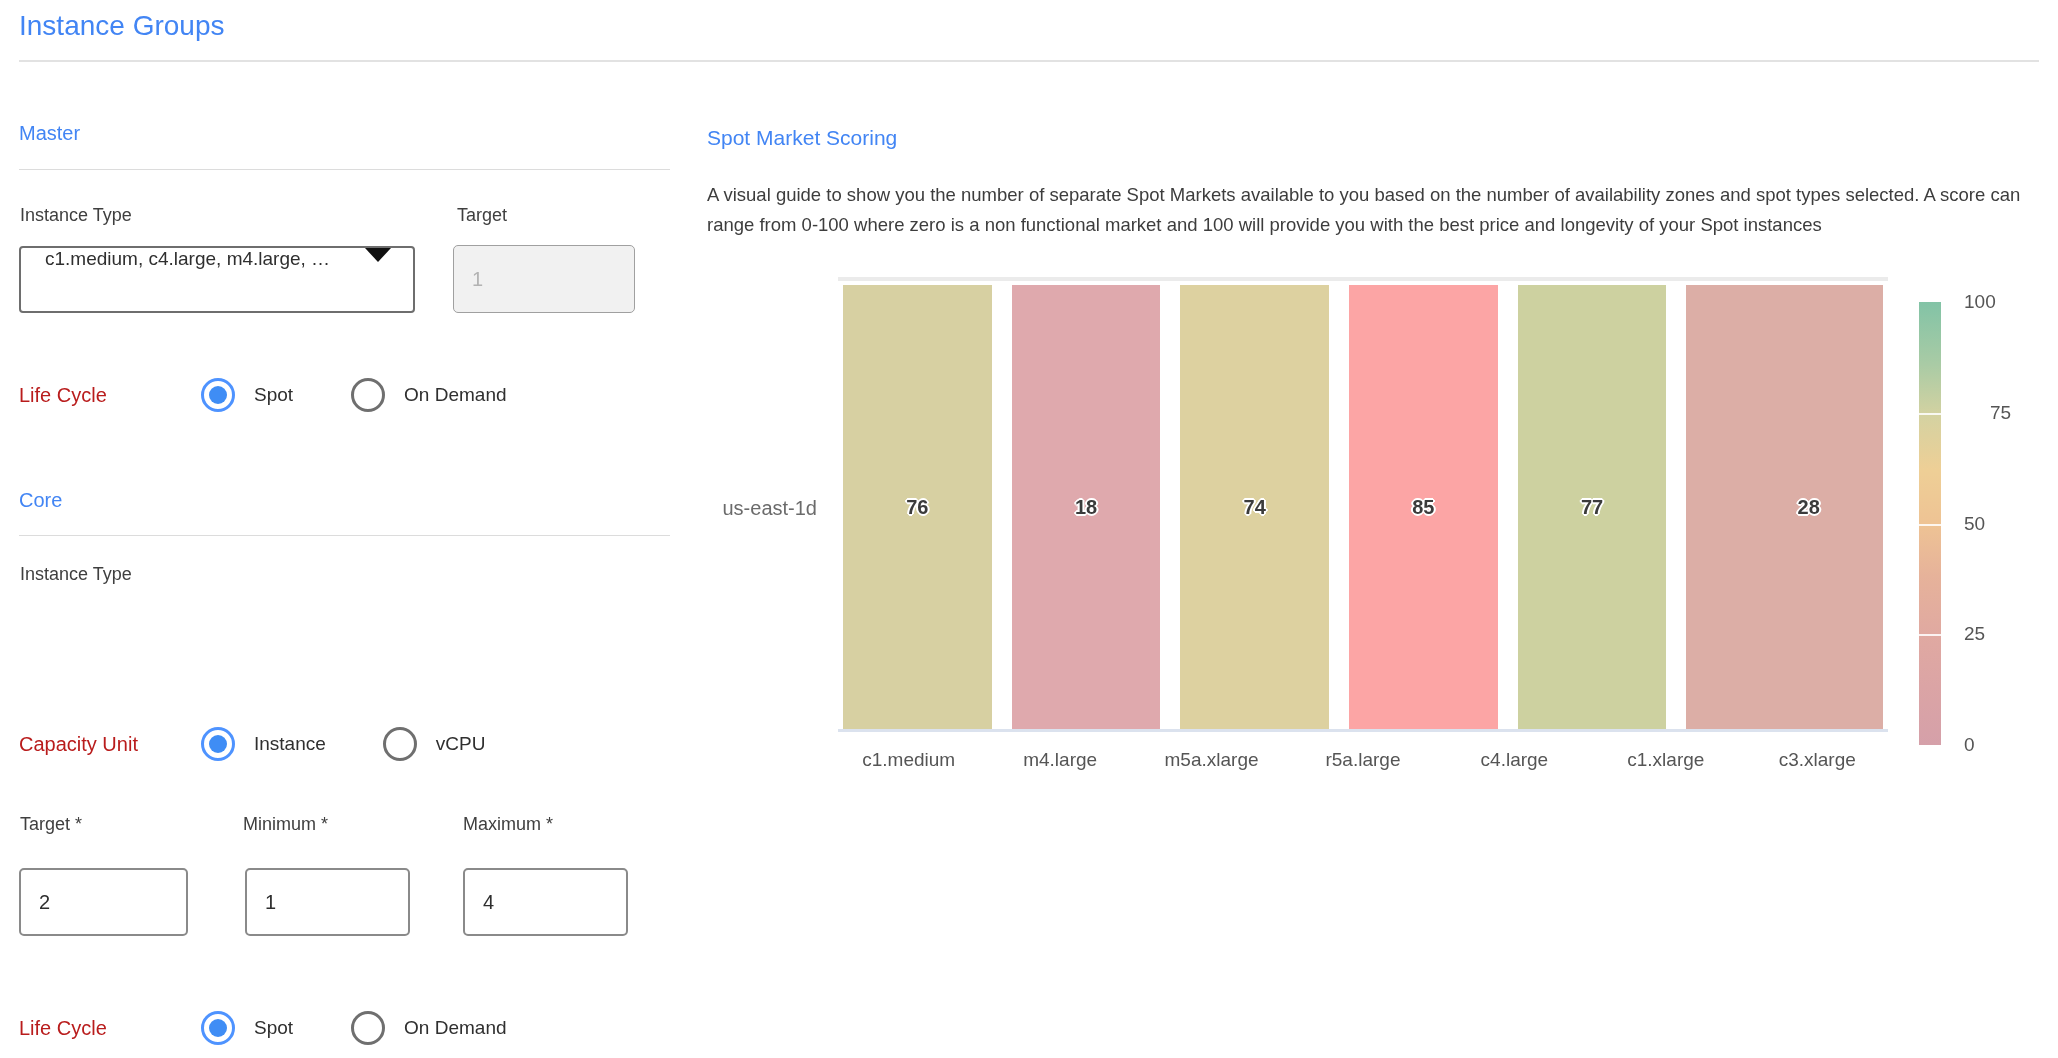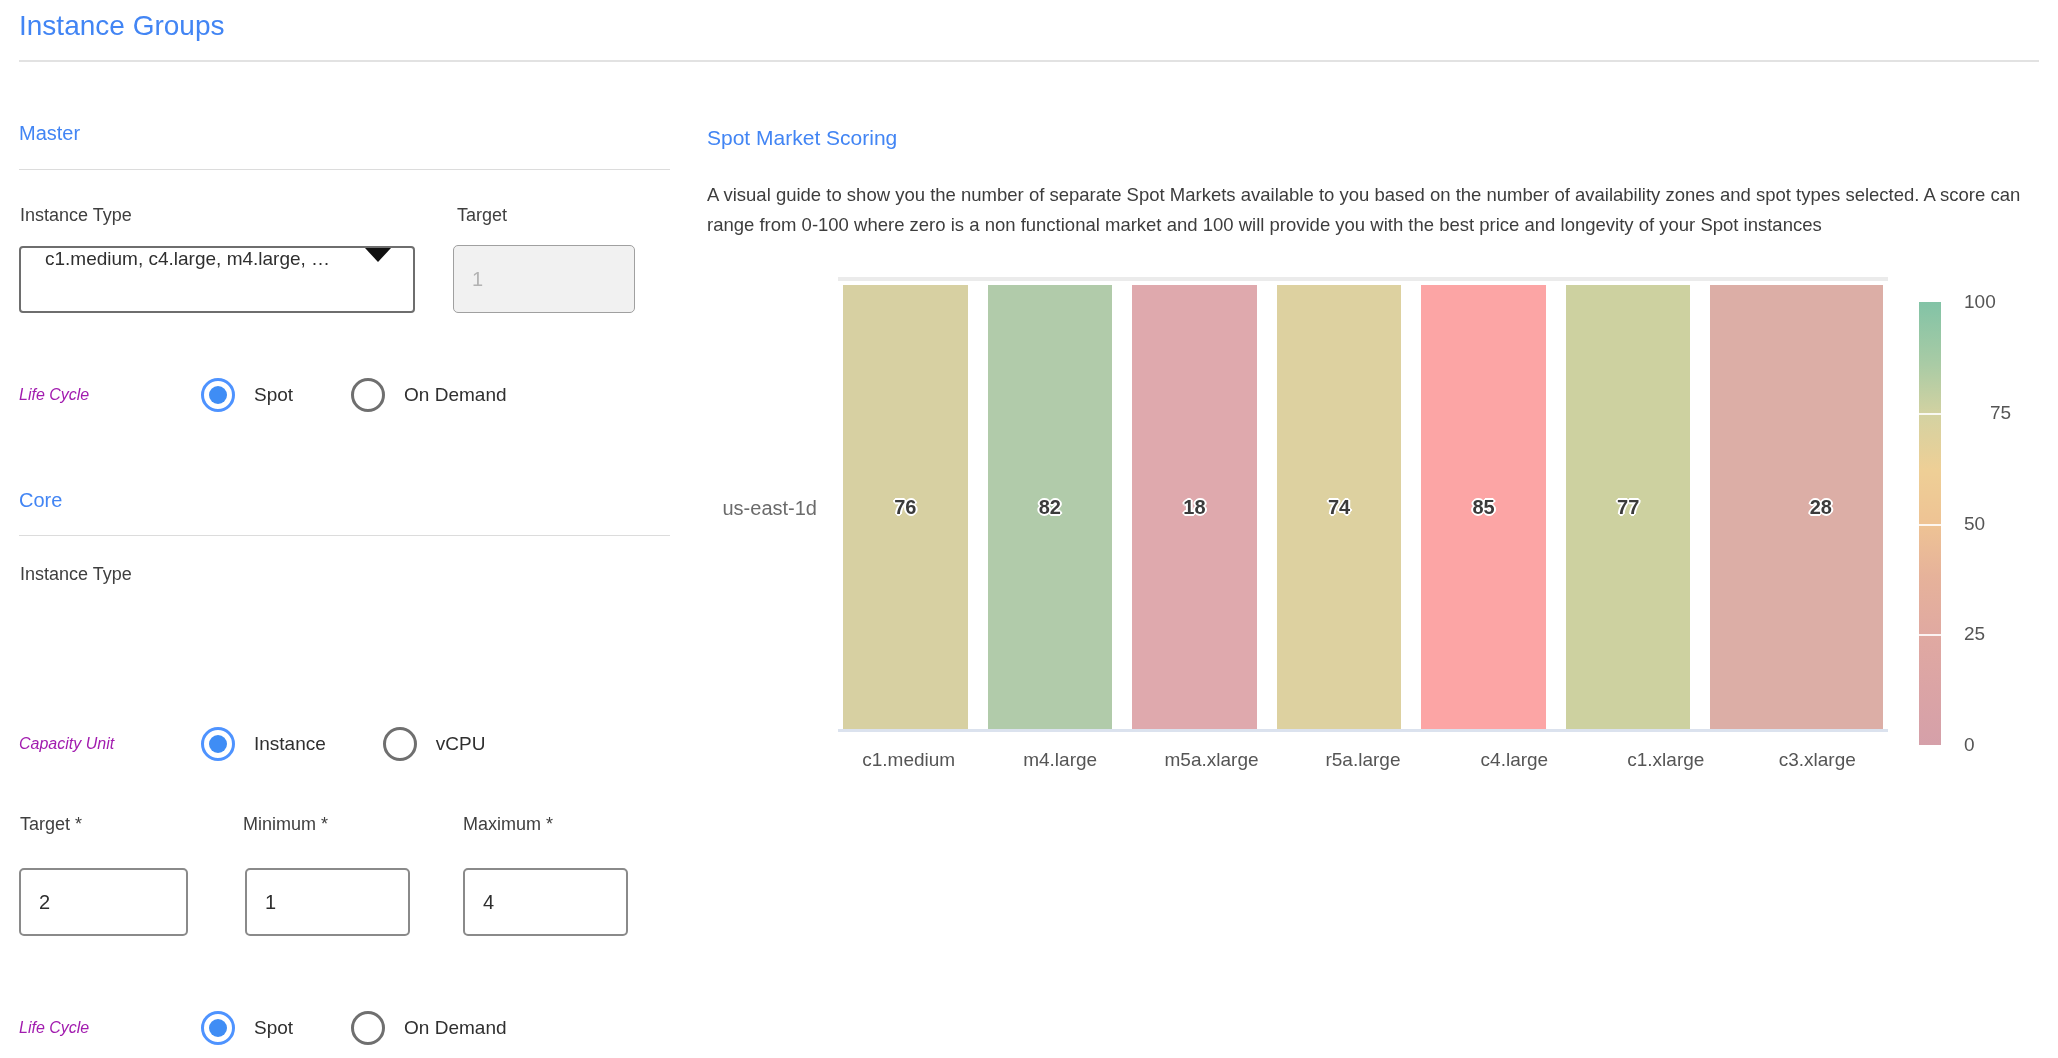--- a/index.html
+++ b/index.html
@@ -4,21 +4,21 @@
 <style>
   html,body{margin:0;padding:0;background:#fff;}
   body{width:2058px;height:1058px;overflow:hidden;font-family:"Liberation Sans",sans-serif;}
   .page{position:relative;width:2058px;height:802px;background:#fff;}
   .abs{position:absolute;}
   .page-title{left:19px;top:10px;font-size:28px;color:#4285f4;}
   .title-rule{left:19px;top:60px;width:2020px;height:0;border-top:2px solid #e2e2e2;}
   .sec-heading{font-size:20px;color:#4285f4;}
   .sec-divider{width:651px;height:0;border-top:1px solid #dcdcdc;}
   .field-label{font-size:18px;color:#3f3f3f;}
-  .soft-label{font-size:16px;color:#a21caf;font-style:italic;}
+  .soft-label{font-size:20px;color:#b91c1c;}
   .dropdown{box-sizing:border-box;background:#fff;border:2px solid #6e6e6e;border-radius:4px;
     display:flex;align-items:flex-start;padding:0 22px 0 24px;cursor:pointer;}
   .dropdown-text{font-size:19px;color:#2f2f2f;white-space:nowrap;}
   .caret{width:0;height:0;border-left:13px solid transparent;border-right:13px solid transparent;
     border-top:14px solid #101010;margin-left:auto;}
   .num-input{box-sizing:border-box;border:2px solid #8a8a8a;border-radius:5px;background:#fff;
     font-family:"Liberation Sans",sans-serif;font-size:20px;color:#2f2f2f;padding:0 0 0 18px;outline:none;}
   .num-input:disabled,.num-input.disabled{background:#f1f1f1;border:1px solid #a0a0a0;color:#b3b3b3;}
   .num-input::placeholder{color:#b3b3b3;}
   .radio-row{display:flex;align-items:center;}
@@ -103,23 +103,20 @@
 
   <div class="abs spot-heading">Spot Market Scoring</div>
   <div class="abs spot-desc">A visual guide to show you the number of separate Spot Markets available to you based on the number of availability zones and spot types selected. A score can range from 0-100 where zero is a non functional market and 100 will provide you with the best price and longevity of your Spot instances</div>
 
   <div class="abs hm-topline"></div>
   <div class="abs hm-rowlabel">us-east-1d</div>
   <div class="abs hm-cells" id="hm-cells">
       <div class="hm-cell" style="background: rgb(215, 208, 162);">
         <span class="hm-value">76</span>
       </div>
-      <div class="hm-cell" style="background: rgb(177, 203, 170);">
-        <span class="hm-value">82</span>
-      </div>
       <div class="hm-cell" style="background: rgb(223, 169, 173);">
         <span class="hm-value">18</span>
       </div>
       <div class="hm-cell" style="background: rgb(221, 209, 160);">
         <span class="hm-value">74</span>
       </div>
       <div class="hm-cell" style="background: #fca5a5;">
         <span class="hm-value">85</span>
       </div>
       <div class="hm-cell" style="background: rgb(205, 209, 160);">

